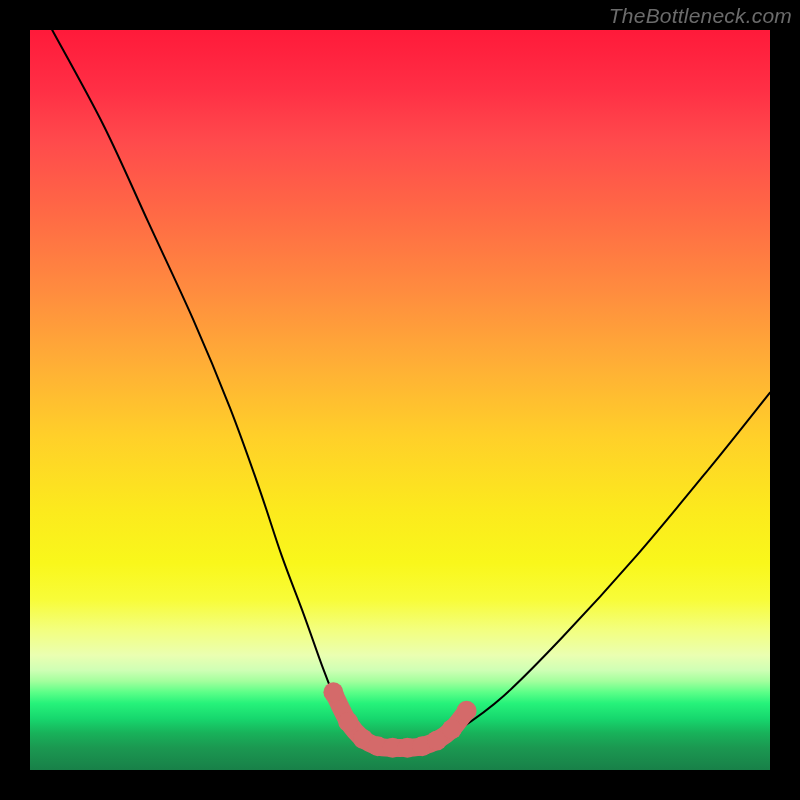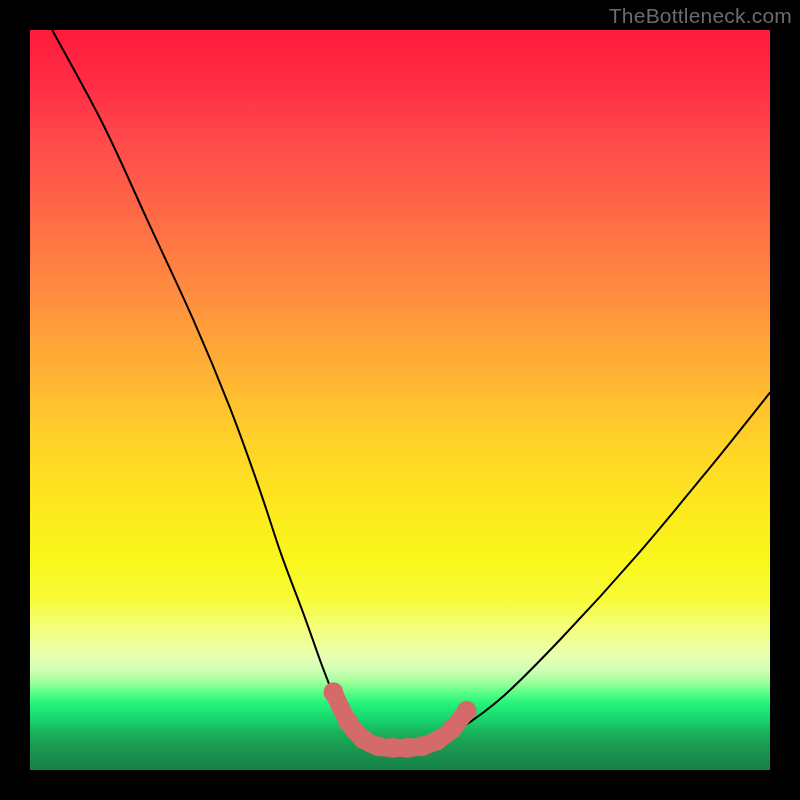--- a/index.html
+++ b/index.html
@@ -11,20 +11,21 @@
     overflow: hidden;
     font-family: Arial, Helvetica, sans-serif;
   }
   .frame {
     position: absolute;
     left: 0;
     top: 0;
     width: 800px;
     height: 800px;
     background: #000;
+    font-style: italic;
   }
   .plot {
     position: absolute;
     left: 30px;
     top: 30px;
     width: 740px;
     height: 740px;
     background: linear-gradient(to bottom,
       #ff1a3a 0%,
       #ff2f45 8%,

